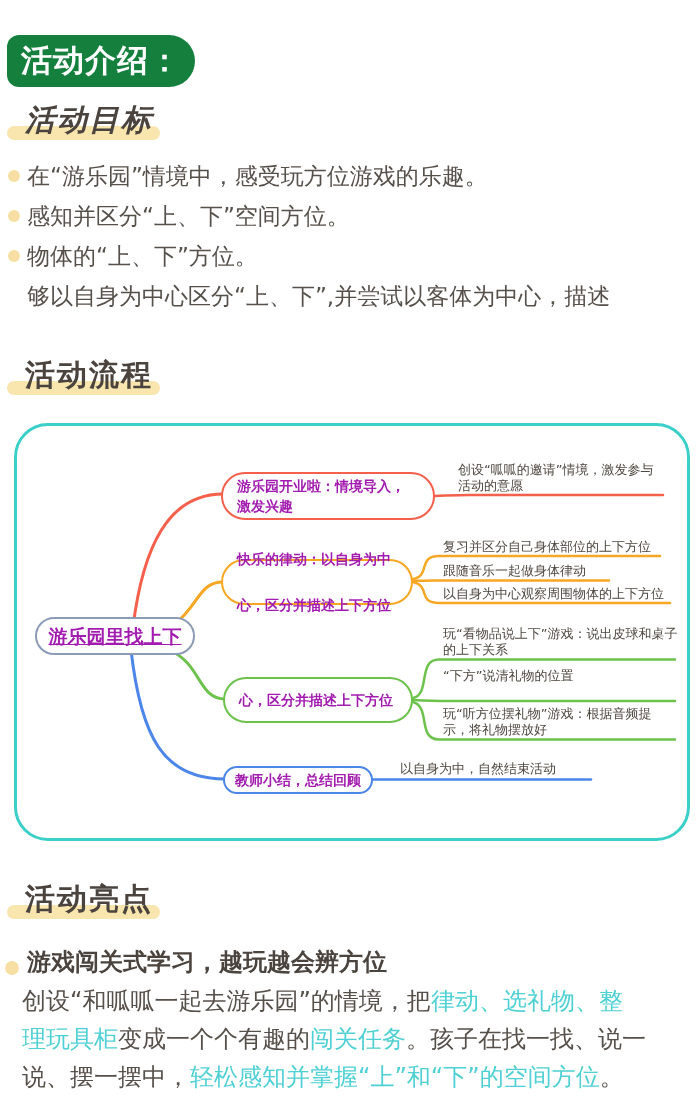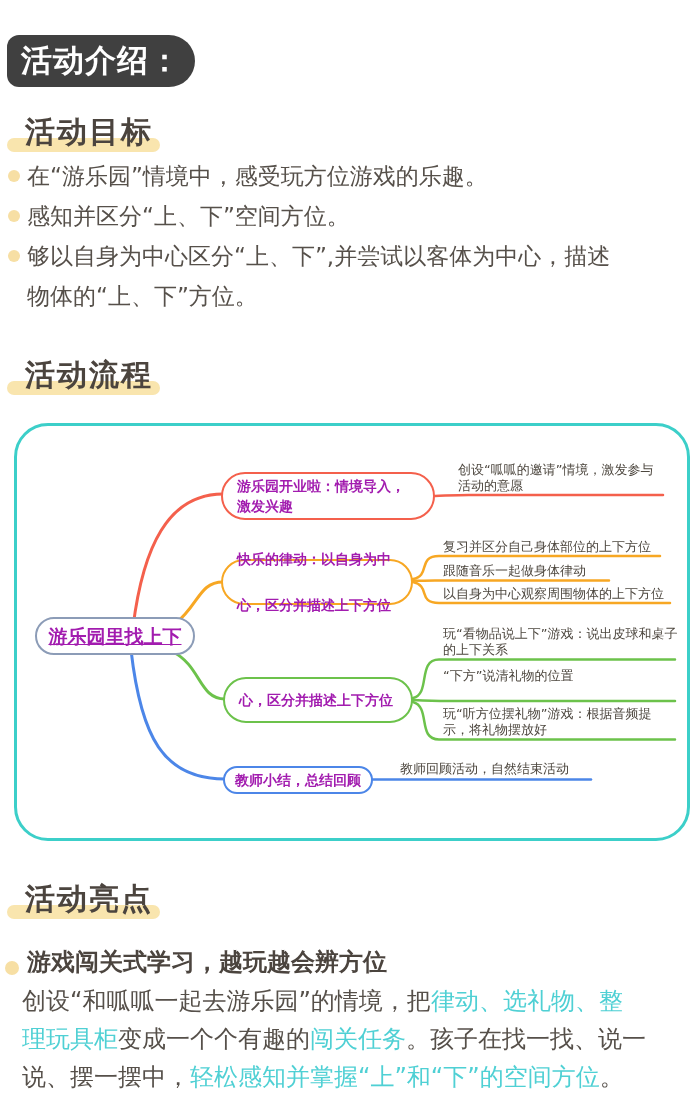--- a/index.html
+++ b/index.html
@@ -3,21 +3,21 @@
 <meta charset="utf-8">
 <style>
   html,body{margin:0;padding:0;}
   body{
     width:700px;height:1116px;position:relative;background:#ffffff;
     font-family:"DejaVu Sans",sans-serif;overflow:hidden;
   }
   
   .badge{
     position:absolute;left:7px;top:35px;width:188px;height:52px;
-    background:#404040;border-radius:12px 26px 26px 12px;
+    background:#15803d;border-radius:12px 26px 26px 12px;
     color:#ffffff;font-size:31px;font-weight:bold;letter-spacing:1px;
     display:flex;align-items:center;justify-content:center;
   }
   
   .heading{
     position:absolute;left:25px;font-size:30px;font-weight:bold;color:#4B443E;
     letter-spacing:2px;line-height:40px;z-index:1;white-space:nowrap;
   }
   .heading .bar{
     position:absolute;left:-18px;bottom:0;width:153px;height:14px;
@@ -65,39 +65,39 @@
   .hl-par .line{white-space:nowrap;}
   .accent{color:#4FD0D4;}
 </style>
 </head>
 <body>
 
 <div class="badge">
   <span>活动介绍：</span>
 </div>
 
-<div class="heading" style="top:112px;">
+<div class="heading" style="top:100px;font-style:italic;">
   <span class="bar"></span>
   <span>活动目标</span>
 </div>
 
 <div class="goals">
   <div class="goal-row">
     <span class="dot"></span>
     <div class="goal-text">在“游乐园”情境中，感受玩方位游戏的乐趣。</div>
   </div>
   <div class="goal-row">
     <span class="dot"></span>
     <div class="goal-text">感知并区分“上、下”空间方位。</div>
   </div>
   <div class="goal-row">
     <span class="dot"></span>
     <div class="goal-text">
+      <div>物体的“上、下”方位。</div>
       <div>够以自身为中心区分“上、下”,并尝试以客体为中心，描述</div>
-      <div>物体的“上、下”方位。</div>
     </div>
   </div>
 </div>
 
 <div class="heading" style="top:355px;">
   <span class="bar"></span>
   <span>活动流程</span>
 </div>
 
 <div class="mindmap">
@@ -155,21 +155,21 @@
     <div>的上下关系</div>
   </div>
   <div class="mm-leaf" style="left:426px;top:242px;">
     <div>“下方”说清礼物的位置</div>
   </div>
   <div class="mm-leaf" style="left:426px;top:280px;">
     <div>玩“听方位摆礼物”游戏：根据音频提</div>
     <div>示，将礼物摆放好</div>
   </div>
   <div class="mm-leaf" style="left:383px;top:335px;">
-    <div>教师回顾活动，自然结束活动</div>
+    <div>以自身为中，自然结束活动</div>
   </div>
 </div>
 
 <div class="heading" style="top:879px;">
   <span class="bar"></span>
   <span>活动亮点</span>
 </div>
 
 <div class="hl-row">
   <span class="dot"></span>

